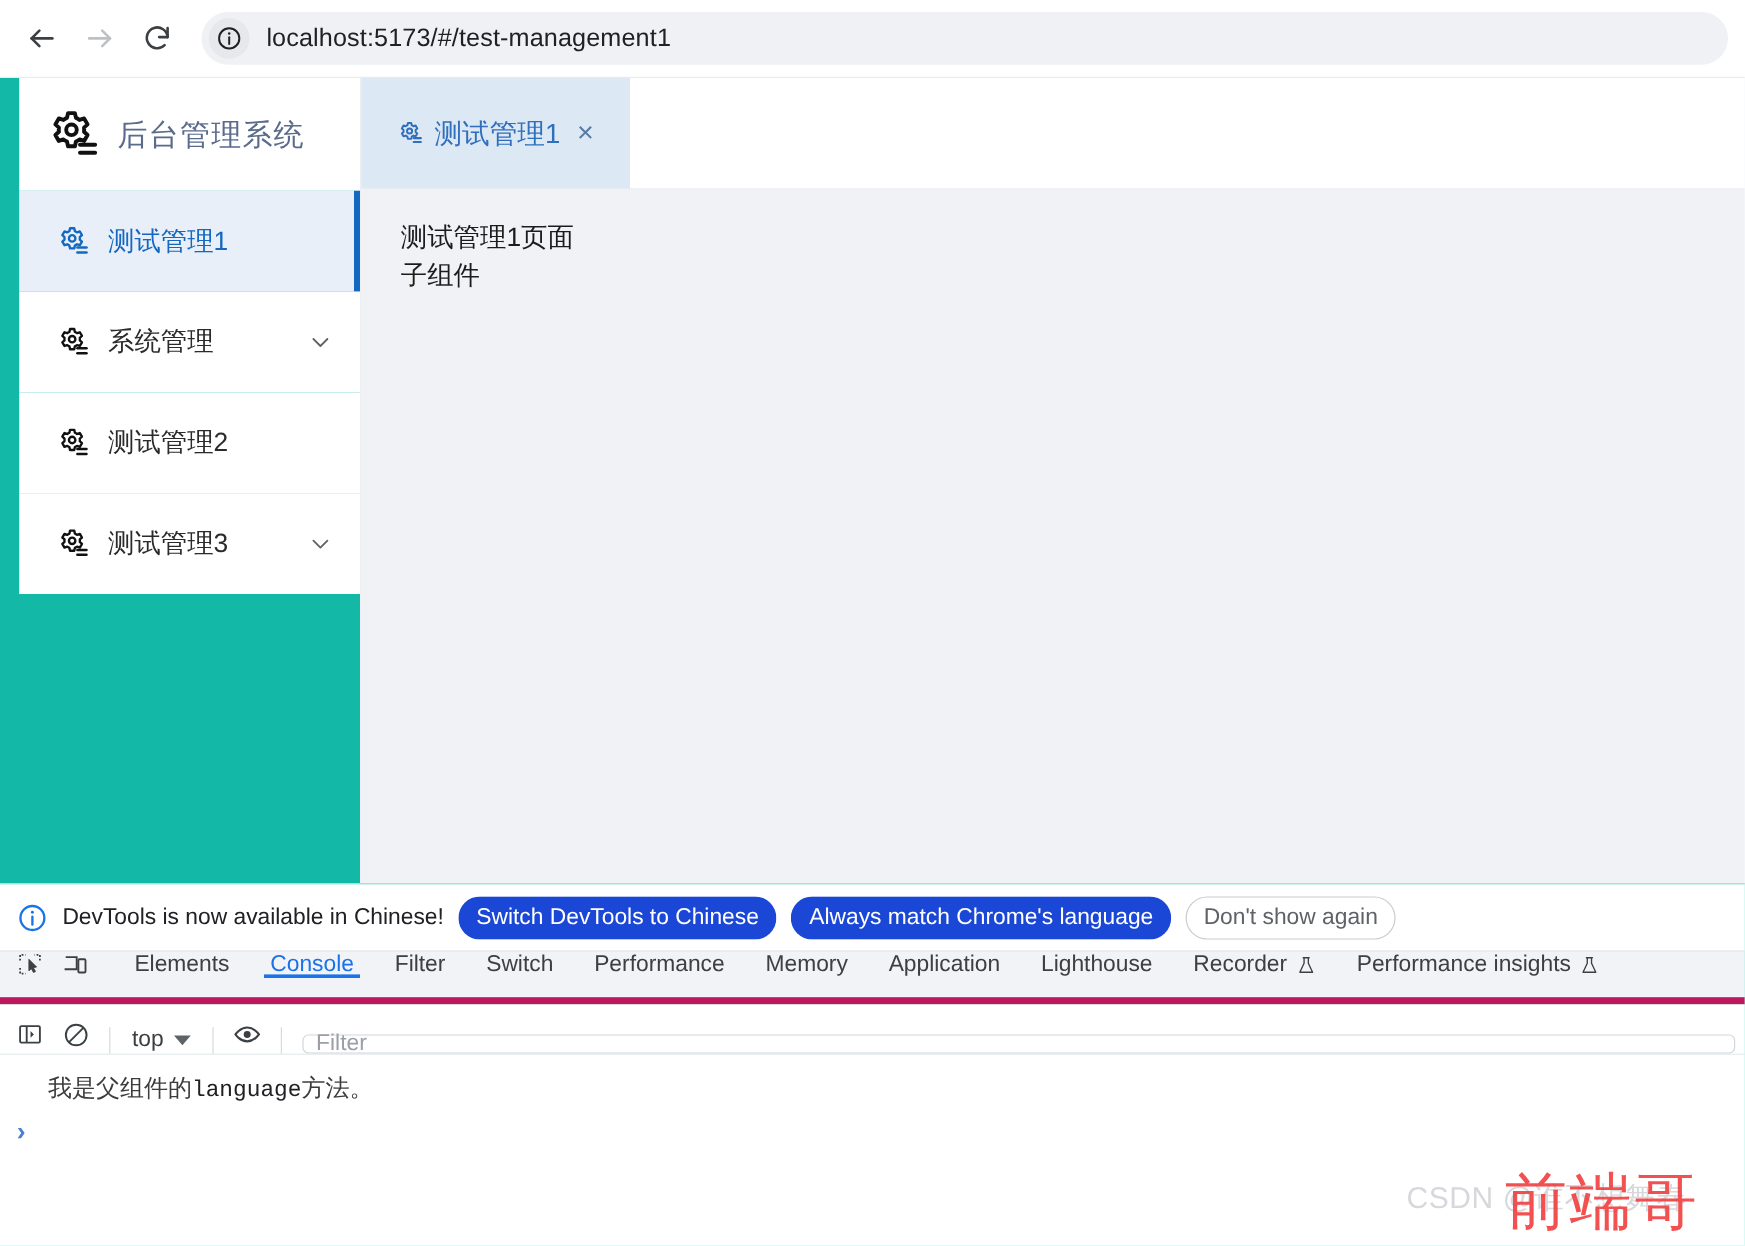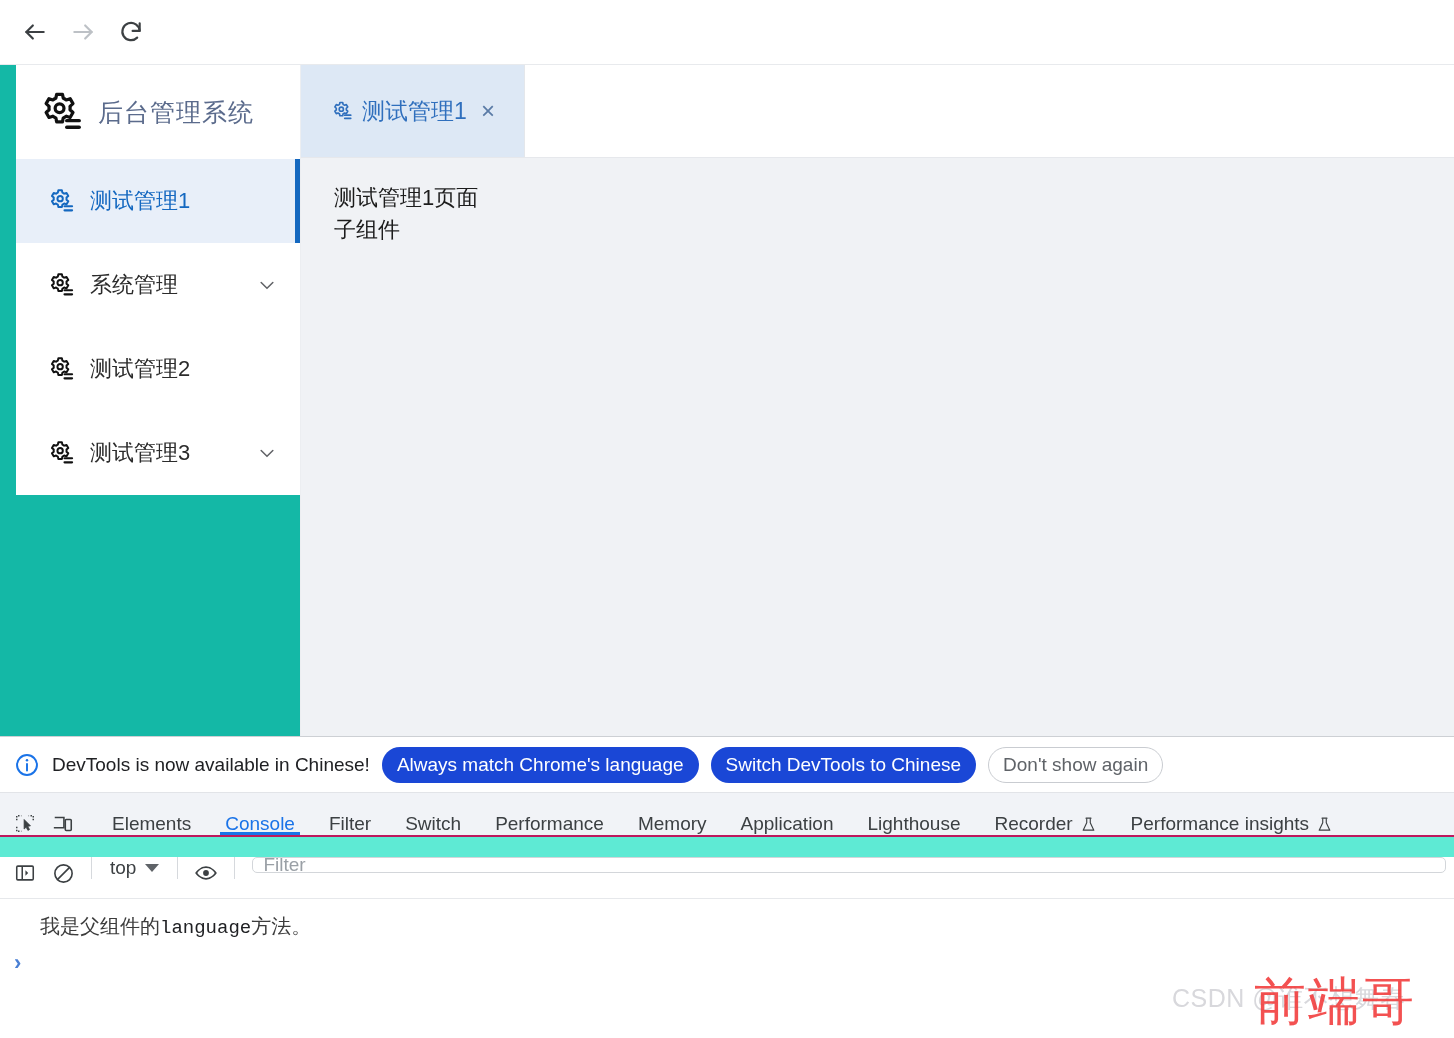--- a/index.html
+++ b/index.html
@@ -237,22 +237,22 @@
     border: 1px solid transparent;
   }
   .pill.primary { background: #1a47d6; color: #ffffff; }
   .pill.ghost { background: #ffffff; color: #5f6368; border: 1px solid #c9ccd1; }
 
   .dt-tabs {
     height: 44px;
     min-height: 44px;
     background: #f1f3f7;
     display: flex;
-    align-items: flex-end;
-    border-bottom: 2px solid #be185d;
+    align-items: flex-start;
+    border-bottom: 6px solid #be185d;
     padding-left: 6px;
   }
   .dt-tool-icon {
     width: 38px;
     display: flex; align-items: center; justify-content: center;
     cursor: pointer;
   }
   .dt-divider {
     width: 1px;
     background: #d6d9dd;
@@ -277,25 +277,24 @@
     left: 12px; right: 12px; bottom: 0;
     height: 3px;
     background: #1a73e8;
   }
 
   .console-toolbar {
     height: 42px;
     min-height: 42px;
     background: #ffffff;
     display: flex;
-    align-items: flex-start;
+    align-items: flex-end;
     padding: 0 8px;
     gap: 4px;
     border-bottom: 1px solid #e6e8eb;
-    margin-top: 20px;
   }
   .ct-btn {
     width: 34px; height: 32px;
     display: flex; align-items: center; justify-content: center;
     cursor: pointer;
     border-radius: 3px;
   }
   .ct-sep { width: 1px; height: 22px; background: #d6d9dd; margin: 0 7px; flex: 0 0 1px; }
   .ct-select {
     display: flex;
@@ -411,20 +410,30 @@
           <polyline points="14,6 20,12 14,18"></polyline>
       </svg>
     </div>
     <div class="nav-btn">
       <svg width="26" height="26" viewBox="0 0 24 24" fill="none" stroke="#3c4043" stroke-width="2" stroke-linecap="round" stroke-linejoin="round">
         <path d="M20 11a8 8 0 1 0-2.3 6.2"></path>
           <polyline points="20,4 20,11 13.5,11"></polyline>
       </svg>
     </div>
 
+    <div class="omnibox">
+      <div class="omni-icon">
+        <svg width="22" height="22" viewBox="0 0 24 24" fill="none" stroke="#202124" stroke-width="1.8">
+          <circle cx="12" cy="12" r="9.2"></circle>
+          <circle cx="12" cy="7.6" r="1.15" fill="#202124" stroke="none"></circle>
+          <line x1="12" y1="11" x2="12" y2="17" stroke-linecap="round"></line>
+        </svg>
+      </div>
+      <div class="omni-url">localhost:5173/#/test-management1</div>
+    </div>
   </div>
 
   <div class="viewport">
 
     <div class="sidebar">
       <div class="brand">
         <svg class="brand-logo" viewBox="0 0 48 48">
           <path d="M19.5 5.5h6l.9 4.1a12 12 0 0 1 3.1 1.8l4-1.3 3 5.2-3.1 2.8a12 12 0 0 1 0 3.6l3.1 2.8-3 5.2-4-1.3a12 12 0 0 1-3.1 1.8l-.9 4.1h-6l-.9-4.1a12 12 0 0 1-3.1-1.8l-4 1.3-3-5.2 3.1-2.8a12 12 0 0 1 0-3.6l-3.1-2.8 3-5.2 4 1.3a12 12 0 0 1 3.1-1.8z" fill="none" stroke="#111" stroke-width="3.4" stroke-linejoin="round"></path>
           <circle cx="22.5" cy="20" r="4.6" fill="none" stroke="#111" stroke-width="3.4"></circle>
           <line x1="30" y1="33" x2="43" y2="33" stroke="#111" stroke-width="3.6" stroke-linecap="round"></line>
@@ -521,22 +530,22 @@
 
   <div class="devtools">
 
     <div class="dt-banner">
       <svg class="dt-banner-icon" viewBox="0 0 24 24" fill="none" stroke="#1a73e8" stroke-width="1.8">
         <circle cx="12" cy="12" r="9.2"></circle>
         <circle cx="12" cy="7.6" r="1.15" fill="#1a73e8" stroke="none"></circle>
         <line x1="12" y1="11" x2="12" y2="17" stroke-linecap="round"></line>
       </svg>
       <div class="dt-banner-text">DevTools is now available in Chinese!</div>
+      <div class="pill primary">Switch DevTools to Chinese</div>
       <div class="pill primary">Always match Chrome's language</div>
-      <div class="pill primary">Switch DevTools to Chinese</div>
       <div class="pill ghost">Don't show again</div>
     </div>
 
     <div class="dt-tabs">
       <div class="dt-tool-icon">
         <svg width="22" height="22" viewBox="0 0 24 24" fill="none" stroke="#3c4043" stroke-width="1.6">
           <path d="M3 8V3h5" stroke-dasharray="1.6 1.6"></path>
           <path d="M21 8V3h-5" stroke-dasharray="1.6 1.6"></path>
           <path d="M3 15v5h5" stroke-dasharray="1.6 1.6"></path>
           <path d="M11 7l7 7-3 .6 2 3.4-1.8 1-2-3.5-2.2 2z" fill="#3c4043" stroke="#3c4043" stroke-width="0.8" stroke-linejoin="round"></path>

